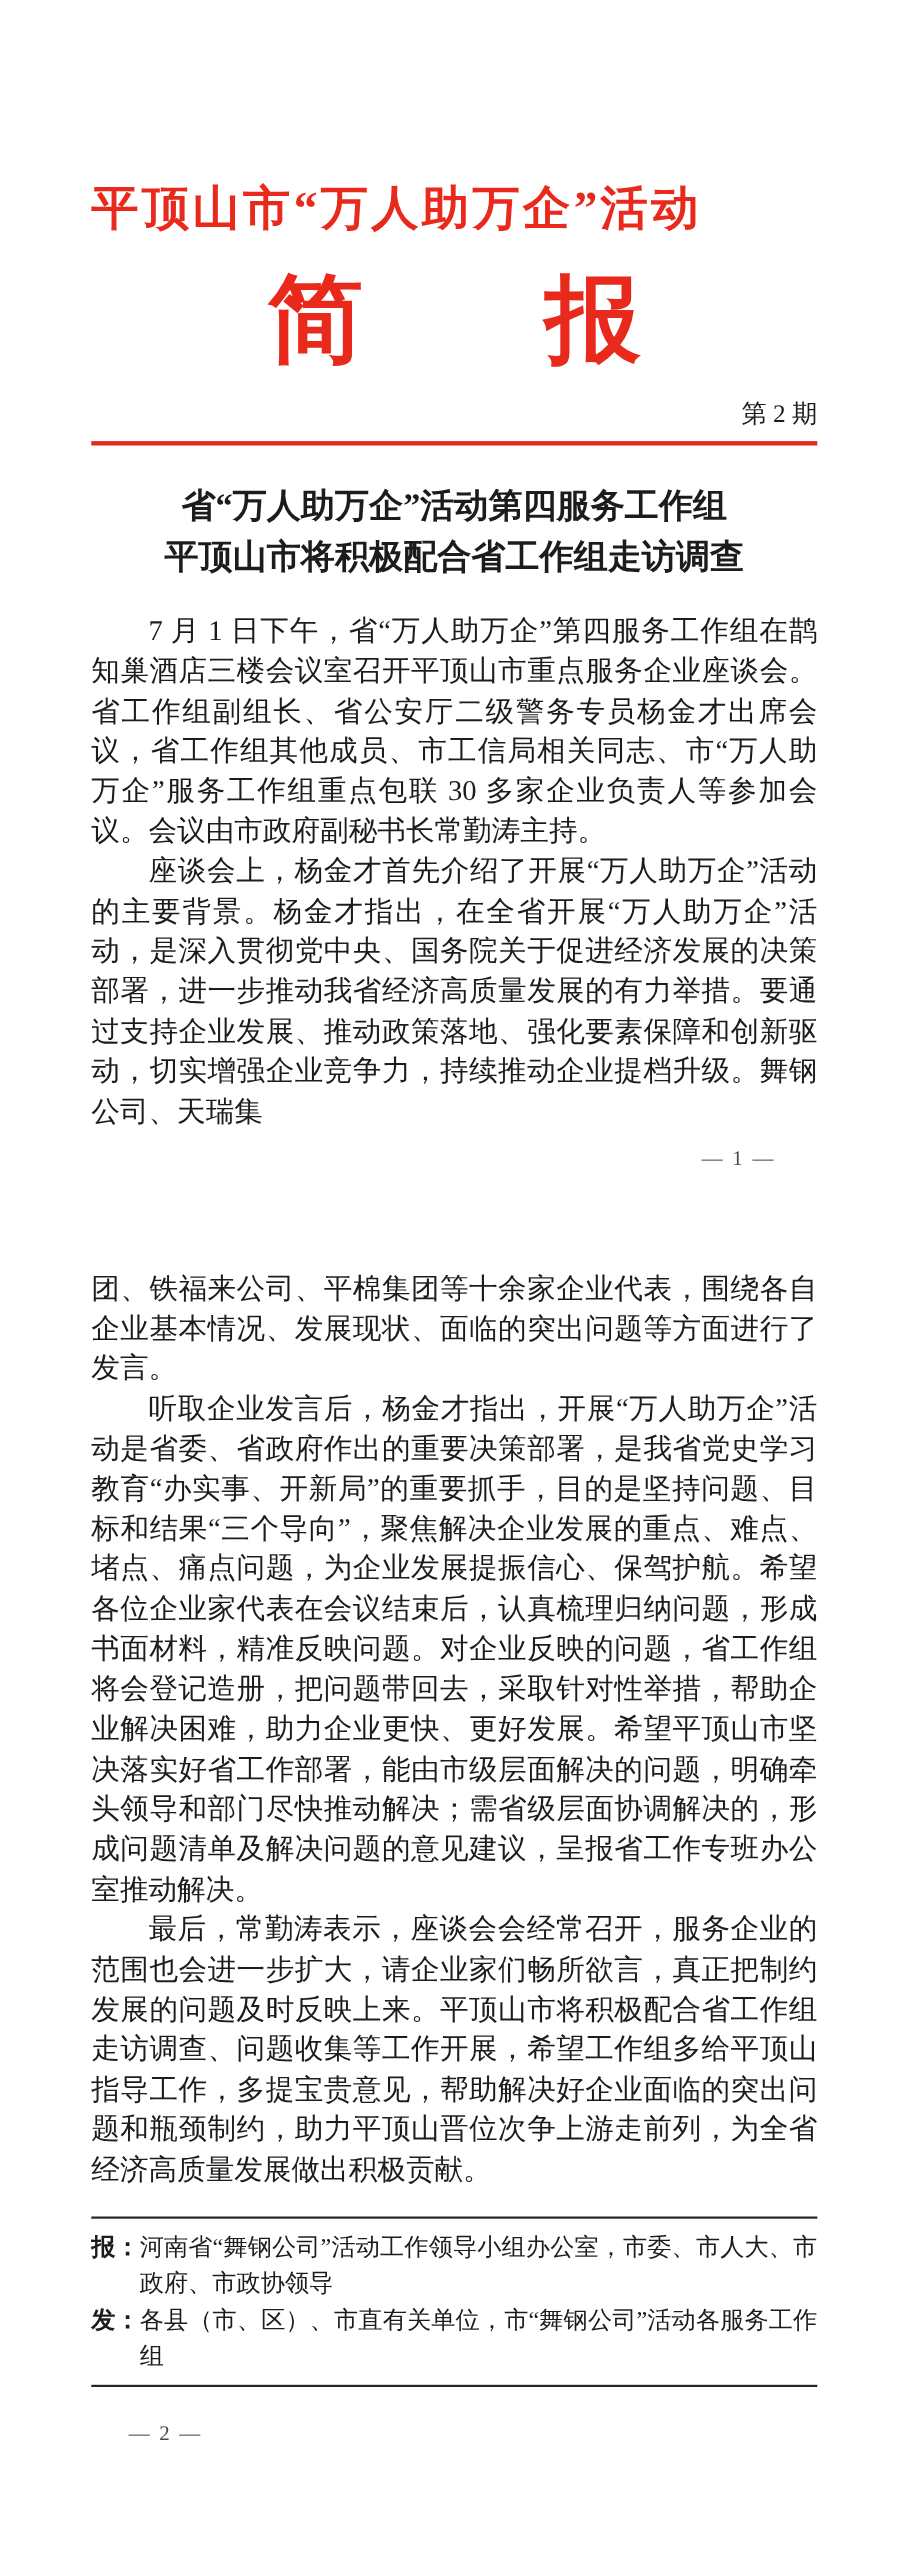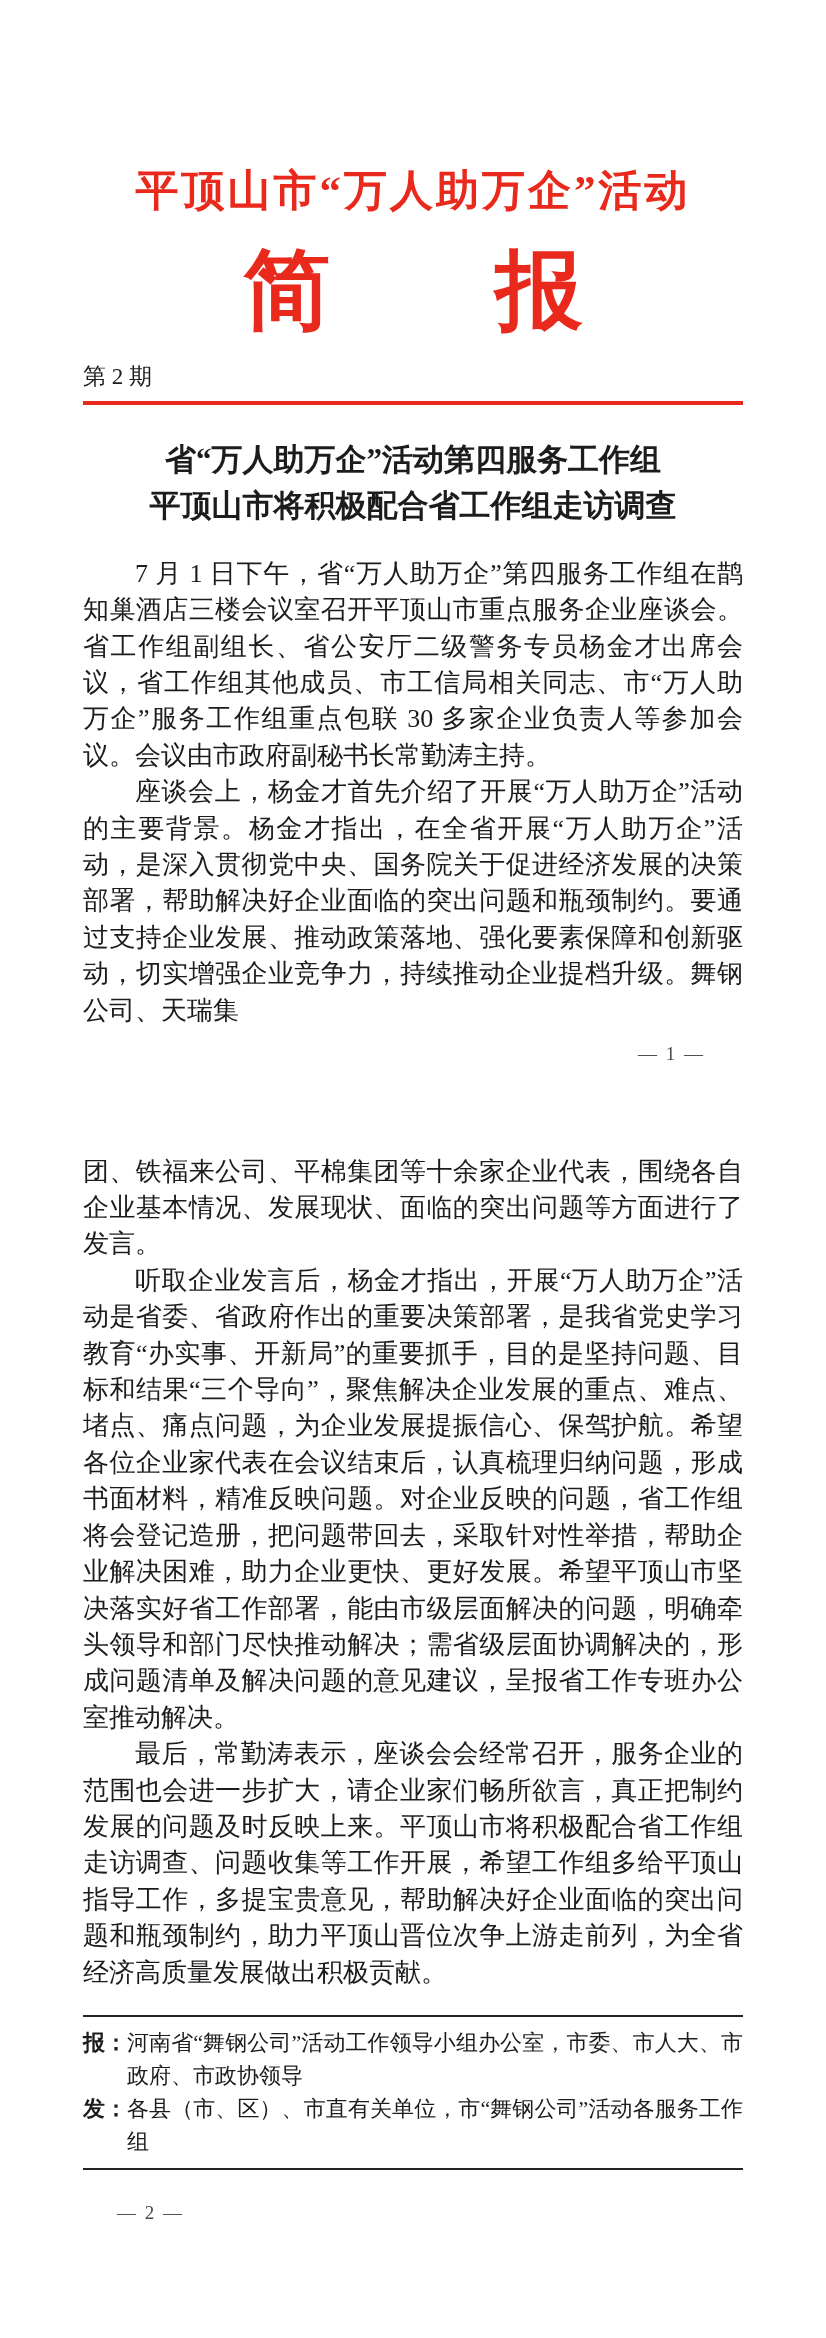--- a/index.html
+++ b/index.html
@@ -12,40 +12,39 @@
   .doc {
     width: 826px;
     min-height: 2338px;
     background: var(--page-bg, #ffffff);
     padding: 0 83px;
     overflow: hidden;
   }
   
   .org-title {
     margin-top: 163px;
-    text-align: center;
     color: var(--accent, #e8291c);
     font-size: 43px;
     font-weight: 700;
     letter-spacing: 3px;
     line-height: 1.3;
   }
   .brand {
     margin-top: 24px;
     display: flex;
     justify-content: center;
     gap: 165px;
     color: var(--accent, #e8291c);
     font-size: 87px;
     font-weight: 700;
     line-height: 1.1;
   }
   .issue {
     margin-top: 22px;
-    text-align: left;
+    text-align: right;
     font-size: 23px;
     line-height: 1.4;
   }
   .meta-row {
     margin: 34px auto 0;
     width: 596px;
     display: flex;
     justify-content: space-between;
     align-items: baseline;
     font-size: 19px;
@@ -122,21 +121,21 @@
 
   <main>
 
     <h1 class="article-title">
       <span class="t-line">省“万人助万企”活动第四服务工作组</span>
       <span class="t-line">平顶山市将积极配合省工作组走访调查</span>
     </h1>
 
     <section class="page-body">
       <p class="para">7 月 1 日下午，省“万人助万企”第四服务工作组在鹊知巢酒店三楼会议室召开平顶山市重点服务企业座谈会。省工作组副组长、省公安厅二级警务专员杨金才出席会议，省工作组其他成员、市工信局相关同志、市“万人助万企”服务工作组重点包联 30 多家企业负责人等参加会议。会议由市政府副秘书长常勤涛主持。</p>
-      <p class="para">座谈会上，杨金才首先介绍了开展“万人助万企”活动的主要背景。杨金才指出，在全省开展“万人助万企”活动，是深入贯彻党中央、国务院关于促进经济发展的决策部署，帮助解决好企业面临的突出问题和瓶颈制约。要通过支持企业发展、推动政策落地、强化要素保障和创新驱动，切实增强企业竞争力，持续推动企业提档升级。舞钢公司、天瑞集</p>
+      <p class="para">座谈会上，杨金才首先介绍了开展“万人助万企”活动的主要背景。杨金才指出，在全省开展“万人助万企”活动，是深入贯彻党中央、国务院关于促进经济发展的决策部署，进一步推动我省经济高质量发展的有力举措。要通过支持企业发展、推动政策落地、强化要素保障和创新驱动，切实增强企业竞争力，持续推动企业提档升级。舞钢公司、天瑞集</p>
     </section>
 
     <div class="page-num pn-right">— 1 —</div>
 
     <section class="page-body page2-body">
       <p class="para no-indent">团、铁福来公司、平棉集团等十余家企业代表，围绕各自企业基本情况、发展现状、面临的突出问题等方面进行了发言。</p>
       <p class="para">听取企业发言后，杨金才指出，开展“万人助万企”活动是省委、省政府作出的重要决策部署，是我省党史学习教育“办实事、开新局”的重要抓手，目的是坚持问题、目标和结果“三个导向”，聚焦解决企业发展的重点、难点、堵点、痛点问题，为企业发展提振信心、保驾护航。希望各位企业家代表在会议结束后，认真梳理归纳问题，形成书面材料，精准反映问题。对企业反映的问题，省工作组将会登记造册，把问题带回去，采取针对性举措，帮助企业解决困难，助力企业更快、更好发展。希望平顶山市坚决落实好省工作部署，能由市级层面解决的问题，明确牵头领导和部门尽快推动解决；需省级层面协调解决的，形成问题清单及解决问题的意见建议，呈报省工作专班办公室推动解决。</p>
       <p class="para">最后，常勤涛表示，座谈会会经常召开，服务企业的范围也会进一步扩大，请企业家们畅所欲言，真正把制约发展的问题及时反映上来。平顶山市将积极配合省工作组走访调查、问题收集等工作开展，希望工作组多给平顶山指导工作，多提宝贵意见，帮助解决好企业面临的突出问题和瓶颈制约，助力平顶山晋位次争上游走前列，为全省经济高质量发展做出积极贡献。</p>
     </section>
 

